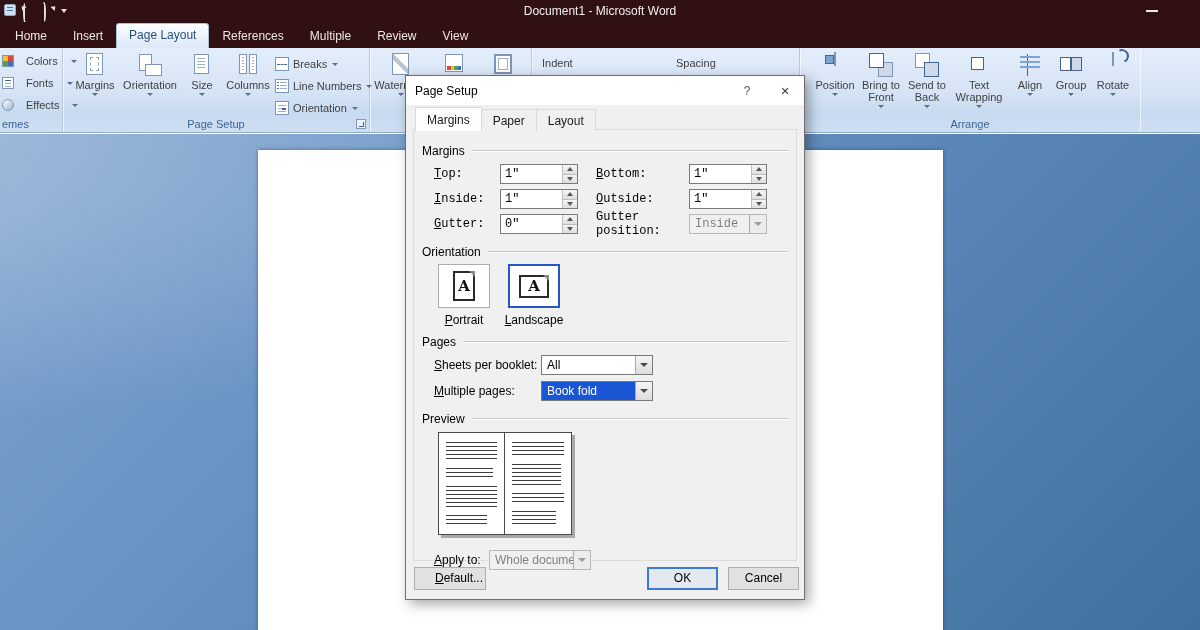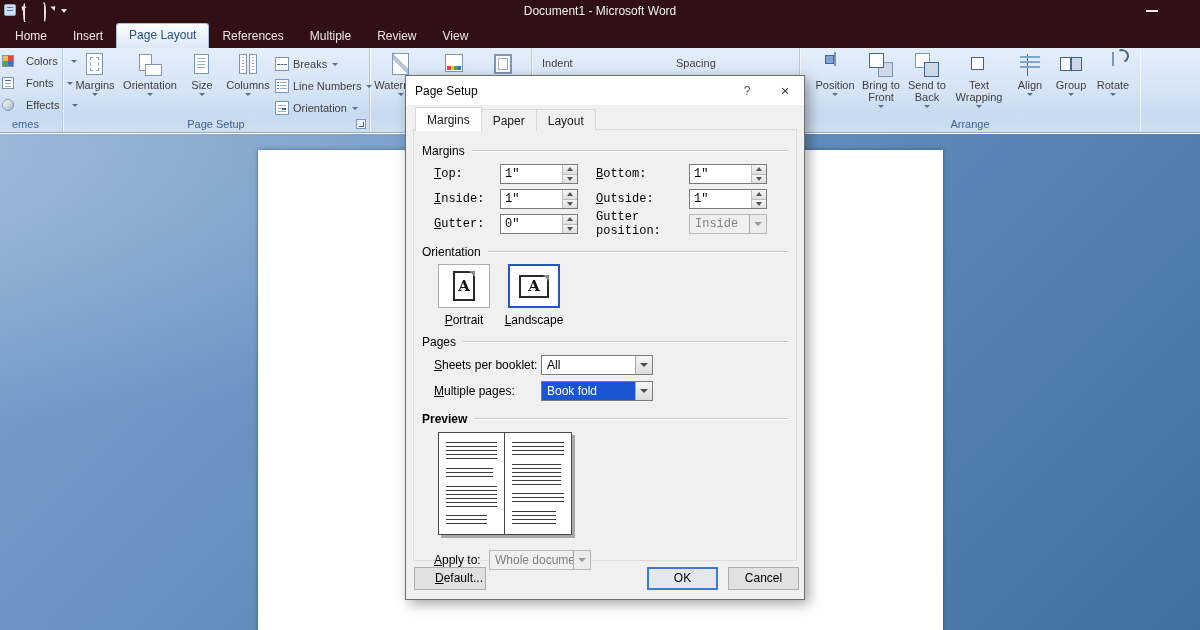--- a/index.html
+++ b/index.html
@@ -189,21 +189,21 @@
       <div class="theme-item" style="top:29px;">
         <span class="i-fonts"></span>
         <span>Fonts</span>
           <span class="dd inline"></span>
       </div>
       <div class="theme-item" style="top:51px;">
         <span class="i-effects"></span>
         <span>Effects</span>
           <span class="dd inline"></span>
       </div>
-      <div class="rgroup-label" style="text-align:left; padding-left:12px;">emes</div>
+      <div class="rgroup-label" style="text-align:left; padding-left:2px;">emes</div>
     </div>
 
     <div class="rgroup" style="left:63px; width:307px;">
       <div class="rbig" style="left:8px; width:48px;">
         <span class="bicon">
             <span class="ib i-marg"></span>
           </span>
         <span>Margins</span>
         <span class="dd"></span>
       </div>
@@ -420,21 +420,21 @@
         </span>
       </div>
       <div class="prow">
         <span class="plab mn">Multiple pages:</span>
         <span class="combo sel pcombo">
           <span class="combo-val">Book fold</span>
           <span class="combo-btn"></span>
         </span>
       </div>
 
-      <div class="sect" style="margin-top:10px;font-weight:bold;">
+      <div class="sect" style="margin-top:10px;">
         <span>Preview</span>
           <span class="rule"></span>
       </div>
       <div class="preview-wrap">
         <div class="book">
           <div class="bp-page">
             <div class="bp-par" style="height:21px; width:100%;"></div>
             <div class="bp-par" style="height:13px; width:92%;"></div>
             <div class="bp-par" style="height:25px; width:100%;"></div>
             <div class="bp-par" style="height:13px; width:80%;"></div>

